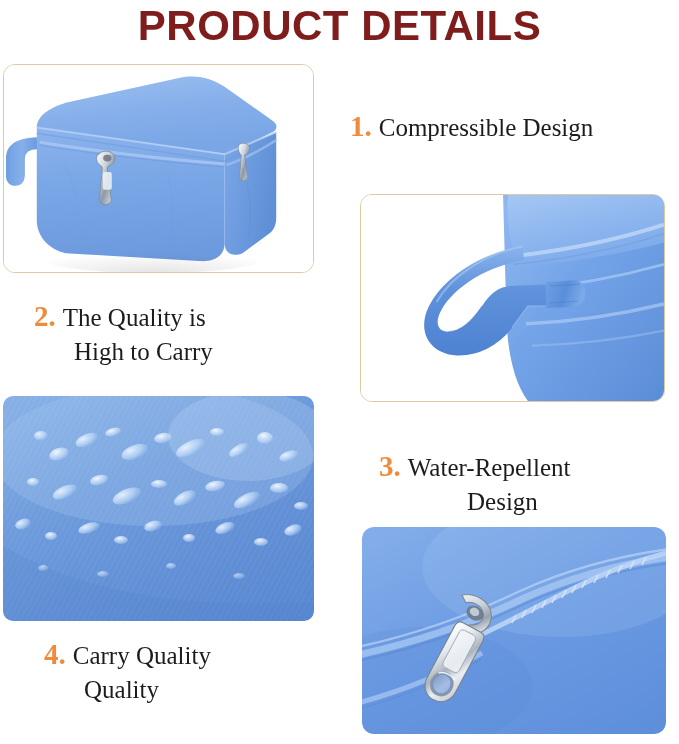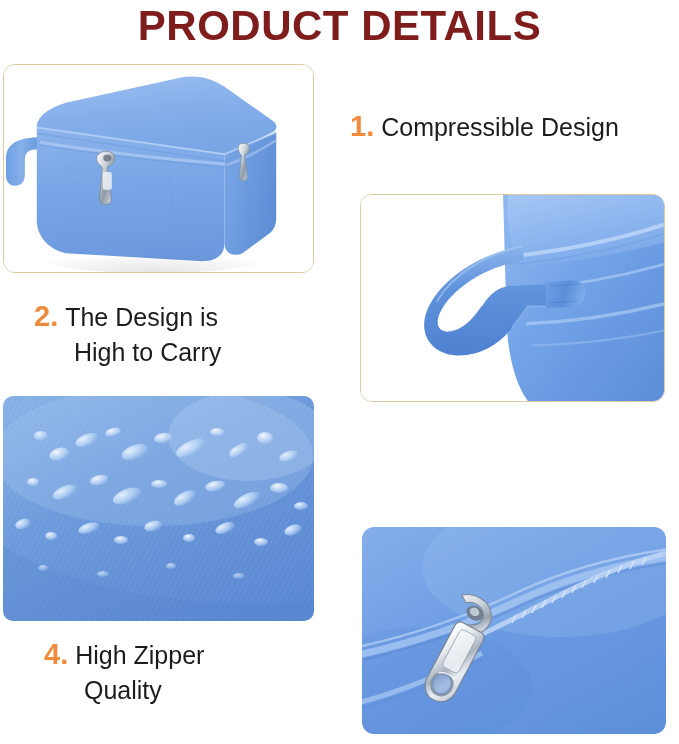--- a/index.html
+++ b/index.html
@@ -33,21 +33,21 @@
     font-family: "Liberation Sans", sans-serif;
     white-space: nowrap;
   }
 
   
   .caption {
     position: absolute;
     font-size: 25px;
     color: #1c1c1c;
     line-height: 1.30;
-    font-family: Liberation Sans, sans-serif;
+    font-family: Liberation Serif, serif;
     white-space: nowrap;
   }
   .caption .num {
     color: #ef8b3c;
     font-weight: bold;
     font-size: 29px;
     margin-right: 7px;
   }
   .caption .line2 {
     display: block;
@@ -214,21 +214,21 @@
       <path d="M152,134 L168,112 L196,112" fill="none" stroke="#8fb5ee" stroke-width="1.6" opacity="0.7"></path>
       <path d="M122,112 C112,127 100,138 88,138" fill="none" stroke="#3f74c4" stroke-width="1.2" opacity="0.45"></path>
 
       <path d="M186,88 L214,86 C222,86 226,92 226,99 C226,107 220,113 212,113 L186,114 Z" fill="url(#strapG2b)"></path>
       <path d="M190,92 L220,90" fill="none" stroke="#3f74c4" stroke-width="1" opacity="0.4"></path>
       <path d="M190,109 L218,107" fill="none" stroke="#3f74c4" stroke-width="1" opacity="0.4"></path>
     </svg>
   </div>
 
   <div class="caption" id="caption-2">
-    <span class="num">2.</span><span class="line1">The Design is</span>
+    <span class="num">2.</span><span class="line1">The Quality is</span>
     <span class="line2">High to Carry</span>
   </div>
 
   <div class="panel" id="panel-water">
     <svg viewBox="0 0 311 225" preserveAspectRatio="none">
       <defs>
         <linearGradient id="waterBg" x1="0.15" y1="0" x2="0.85" y2="1">
           <stop offset="0%" stop-color="#87b0e6"></stop>
           <stop offset="35%" stop-color="#6f9cdc"></stop>
           <stop offset="70%" stop-color="#6390d6"></stop>
@@ -294,20 +294,24 @@
         <ellipse cx="40" cy="172" rx="5" ry="3" fill="url(#dropG2)" opacity="0.8"></ellipse>
         <ellipse cx="100" cy="178" rx="6" ry="3" fill="url(#dropG)" opacity="0.7"></ellipse>
         <ellipse cx="168" cy="170" rx="5" ry="3" fill="url(#dropG2)" opacity="0.7"></ellipse>
         <ellipse cx="236" cy="180" rx="6" ry="3" fill="url(#dropG)" opacity="0.65"></ellipse>
       </g>
 
       <path d="M0,225 L0,150 C70,190 160,214 311,206 L311,225 Z" fill="#4f7fc9" opacity="0.18"></path>
     </svg>
   </div>
 
+  <div class="caption" id="caption-3">
+    <span class="num">3.</span><span class="line1">Water-Repellent</span>
+    <span class="line2">Design</span>
+  </div>
 
   <div class="panel" id="panel-zipper">
     <svg viewBox="0 0 304 207" preserveAspectRatio="none">
       <defs>
         <linearGradient id="zipBg" x1="0.1" y1="0" x2="0.9" y2="1">
           <stop offset="0%" stop-color="#83adea"></stop>
           <stop offset="45%" stop-color="#6c9be3"></stop>
           <stop offset="100%" stop-color="#5e8fdb"></stop>
         </linearGradient>
         <linearGradient id="pullMetal" x1="0.1" y1="0" x2="0.9" y2="1">
@@ -368,17 +372,17 @@
         <rect x="15" y="30" width="18" height="42" rx="4" fill="none" stroke="#9aa4b0" stroke-width="0.8"></rect>
 
         <ellipse cx="24" cy="88" rx="10" ry="11" fill="none" stroke="#8d97a3" stroke-width="3.2"></ellipse>
         <ellipse cx="24" cy="88" rx="10" ry="11" fill="#6c94d6" opacity="0.55"></ellipse>
         <path d="M16,80 c3,-4 13,-5 17,-1" fill="none" stroke="#ffffff" stroke-width="1.6" opacity="0.85"></path>
       </g>
     </svg>
   </div>
 
   <div class="caption" id="caption-4">
-    <span class="num">4.</span><span class="line1">High Zipper</span>
+    <span class="num">4.</span><span class="line1">Carry Quality</span>
     <span class="line2">Quality</span>
   </div>
 
 </div>
 
 </body></html>

